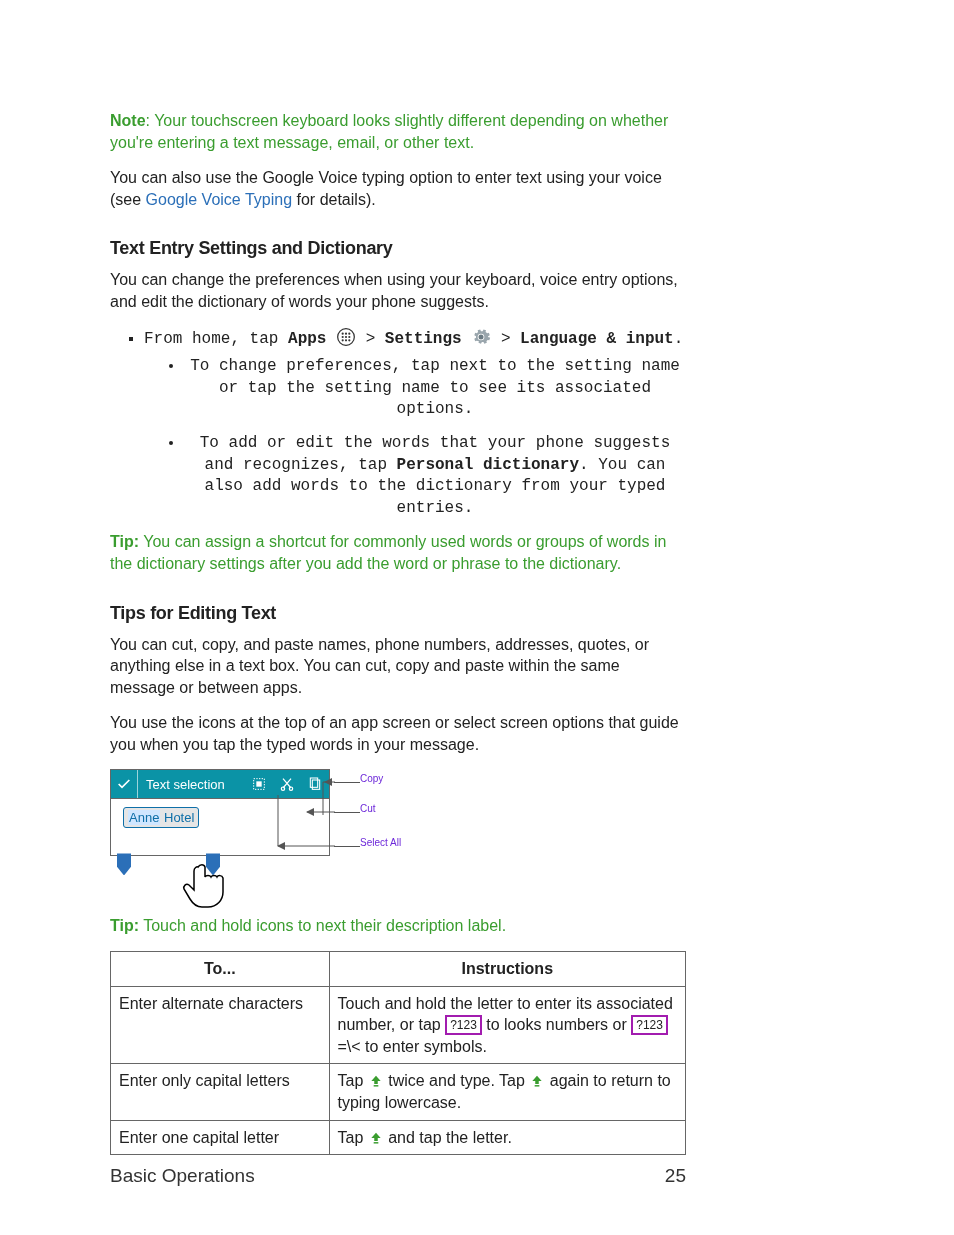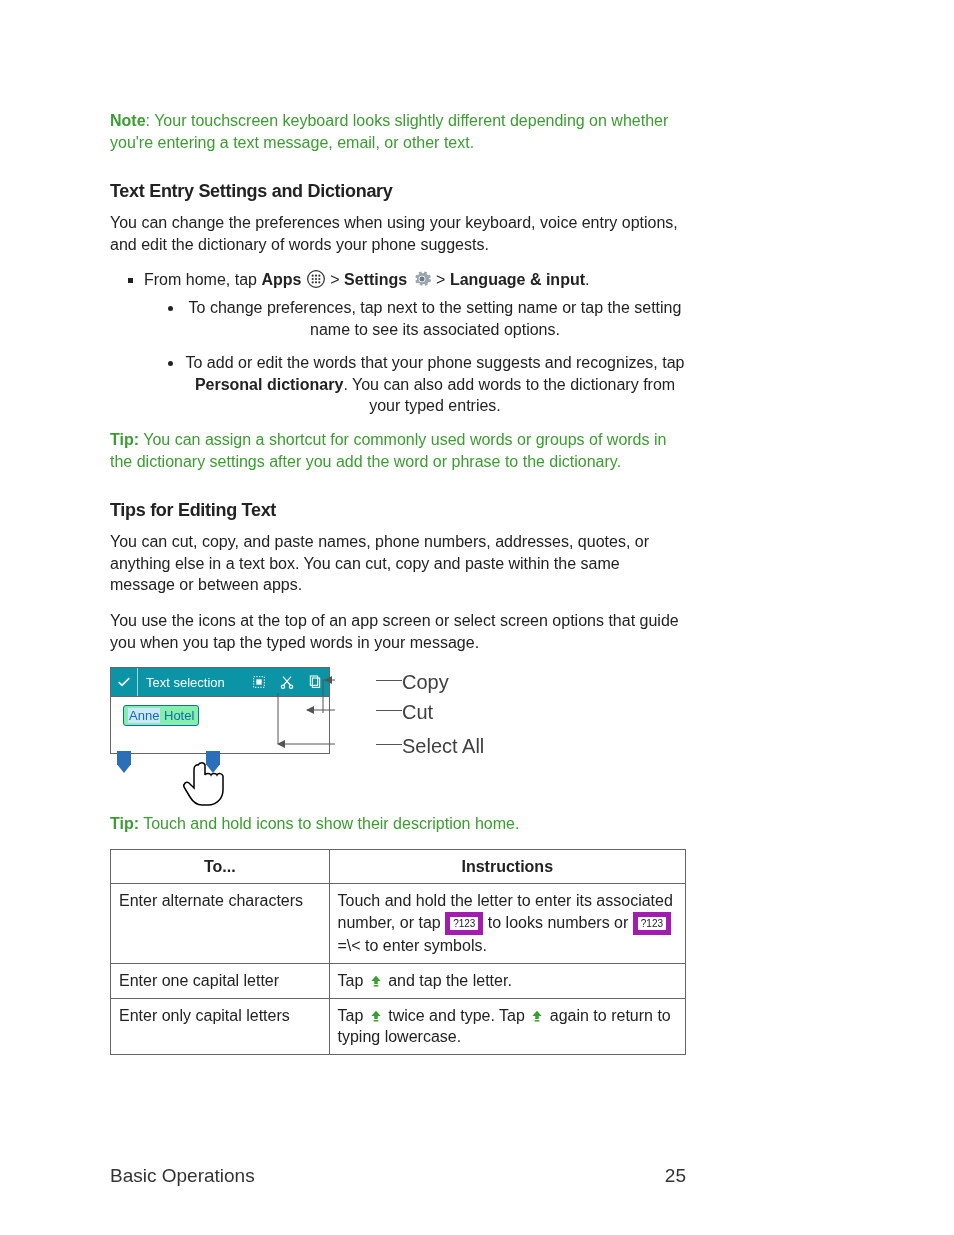--- a/index.html
+++ b/index.html
@@ -21,21 +21,21 @@
   h2 {
     font-family: Arial Black, Arial, sans-serif;
     font-weight: 900;
     font-size: 18px;
     margin: 28px 0 10px 0;
     letter-spacing: -0.3px;
   }
   .green { color: #3a9d2f; }
   .link { color: #2b6fb8; }
   .bold { font-weight: 700; }
-  ul.square { list-style: square; padding-left: 34px; margin: 10px 0 8px 0; }
+  ul.square { list-style: square; padding-left: 34px; margin: 10px 0 8px 0; font-family: Liberation Mono, monospace; }
   ul.disc { list-style: disc; padding-left: 40px; margin: 6px 0 6px 0; text-align: center; }
   ul li { margin-bottom: 12px; line-height: 1.35; }
   .inline-icon {
     display: inline-block;
     vertical-align: -4px;
     width: 20px;
     height: 20px;
   }
   .inline-icon svg { width: 100%; height: 100%; display: block; }
 
@@ -72,21 +72,21 @@
     background: #fff;
   }
   .pill {
     position: absolute;
     left: 12px; top: 8px;
     border: 1px solid #0e6fa8;
     border-radius: 3px;
     padding: 2px 4px;
     font-size: 13px;
     color: #0e6fa8;
-    background: #86efac;
+    background: #e5e5e5;
   }
   .pill .sel {
     background: #cfe6ff;
     padding: 0 1px;
   }
   .handle-l, .handle-r {
     position: absolute;
     bottom: -20px;
     width: 14px; height: 22px;
     background: #2b6fb8;
@@ -94,24 +94,23 @@
   .handle-l { left: 6px; clip-path: polygon(0 0,100% 0,100% 60%,50% 100%,0 60%); }
   .handle-r { left: 95px; clip-path: polygon(0 0,100% 0,100% 60%,50% 100%,0 60%); }
   .hand {
     position: absolute;
     left: 70px; top: 92px;
     width: 60px; height: 50px;
   }
   .callout {
     position: absolute;
     left: 250px;
-    font-size: 20px;
-    color: #404040;
+    font-size: 10px;
+    color: #6d28d9;
     white-space: nowrap;
-    margin-left: 42px;
   }
   .callout::before {
     content: "";
     position: absolute;
     right: 100%;
     top: 9px;
     width: 26px;
     border-top: 1px solid #555;
   }
   .arrowhead {
@@ -134,23 +133,23 @@
     font-size: 16px;
     line-height: 1.35;
   }
   table.inst th {
     font-weight: 700;
     text-align: center;
     background: #fff;
   }
   .key123 {
     display: inline-block;
-    border: 5px solid #a21caf;
+    border: 2px solid #a21caf;
     padding: 0 3px;
-    font-size: 10px;
+    font-size: 12px;
     vertical-align: 1px;
     font-family: Arial, sans-serif;
   }
   .shift-icon {
     display: inline-block;
     width: 16px; height: 14px;
     vertical-align: -2px;
   }
   .shift-icon svg { width: 100%; height: 100%; display: block; }
 
@@ -167,20 +166,23 @@
 </style>
 </head>
 <body>
 
 <div class="page">
 
   <p>
     <span class="green bold">Note</span><span class="green">: Your touchscreen keyboard looks slightly different depending on whether you're entering a text message, email, or other text.</span>
   </p>
 
+  <p>
+    <span>You can also use the Google Voice typing option to enter text using your voice (see </span><span class="link">Google Voice Typing</span><span> for details).</span>
+  </p>
 
   <h2>Text Entry Settings and Dictionary</h2>
   <p>You can change the preferences when using your keyboard, voice entry options, and edit the dictionary of words your phone suggests.</p>
 
   <ul class="square">
     <li>
       <span>From home, tap </span><span class="bold">Apps</span>
       <span class="inline-icon">
         <svg viewBox="0 0 24 24">
             <circle cx="12" cy="12" r="10" fill="none" stroke="#333" stroke-width="1.5"></circle>
@@ -273,56 +275,56 @@
     <div class="arrowhead" style="left:196px; top:39px; border-right:8px solid #555;"></div>
     <div class="arrowhead" style="left:167px; top:73px; border-right:8px solid #555;"></div>
     <svg style="position:absolute; left:0; top:0; width:300px; height:140px; pointer-events:none;">
       <path d="M225 13 L213 13 L213 46" stroke="#555" fill="none"></path>
       <path d="M225 43 L197 43" stroke="#555" fill="none"></path>
       <path d="M225 77 L168 77 L168 26" stroke="#555" fill="none"></path>
     </svg>
   </div>
 
   <p>
-    <span class="green bold">Tip:</span><span class="green"> Touch and hold icons to show their description home.</span>
+    <span class="green bold">Tip:</span><span class="green"> Touch and hold icons to next their description label.</span>
   </p>
 
   <table class="inst">
     <tbody>
         <tr>
       <th style="width:38%">To...</th>
       <th>Instructions</th>
     </tr>
     <tr>
       <td>Enter alternate characters</td>
       <td>
         <span>Touch and hold the letter to enter its associated number, or tap </span><span class="key123">?123</span><span> to looks numbers or </span><span class="key123">?123</span><span> =\&lt; to enter symbols.</span>
-      </td>
-    </tr>
-    <tr>
-      <td>Enter one capital letter</td>
-      <td>
-        <span>Tap </span><span class="shift-icon"><svg viewBox="0 0 24 24">
-                <path fill="#3a9d2f" d="M12 3l8 9h-5v5H9v-5H4z"></path>
-                <rect x="8" y="19" width="8" height="2.5" fill="#3a9d2f"></rect>
-              </svg></span><span> and tap the letter.</span>
       </td>
     </tr>
     <tr>
       <td>Enter only capital letters</td>
       <td>
         <span>Tap </span><span class="shift-icon"><svg viewBox="0 0 24 24">
                 <path fill="#3a9d2f" d="M12 3l8 9h-5v5H9v-5H4z"></path>
                 <rect x="8" y="19" width="8" height="2.5" fill="#3a9d2f"></rect>
               </svg></span><span> twice and type. Tap </span><span class="shift-icon"><svg viewBox="0 0 24 24">
                 <path fill="#3a9d2f" d="M12 3l8 9h-5v5H9v-5H4z"></path>
                 <rect x="8" y="19" width="8" height="2.5" fill="#3a9d2f"></rect>
               </svg></span><span> again to return to typing lowercase.</span>
       </td>
     </tr>
+    <tr>
+      <td>Enter one capital letter</td>
+      <td>
+        <span>Tap </span><span class="shift-icon"><svg viewBox="0 0 24 24">
+                <path fill="#3a9d2f" d="M12 3l8 9h-5v5H9v-5H4z"></path>
+                <rect x="8" y="19" width="8" height="2.5" fill="#3a9d2f"></rect>
+              </svg></span><span> and tap the letter.</span>
+      </td>
+    </tr>
   </tbody>
     </table>
 
   <div class="footer">
     <span>Basic Operations</span>
     <span>25</span>
   </div>
 
 </div>
 

